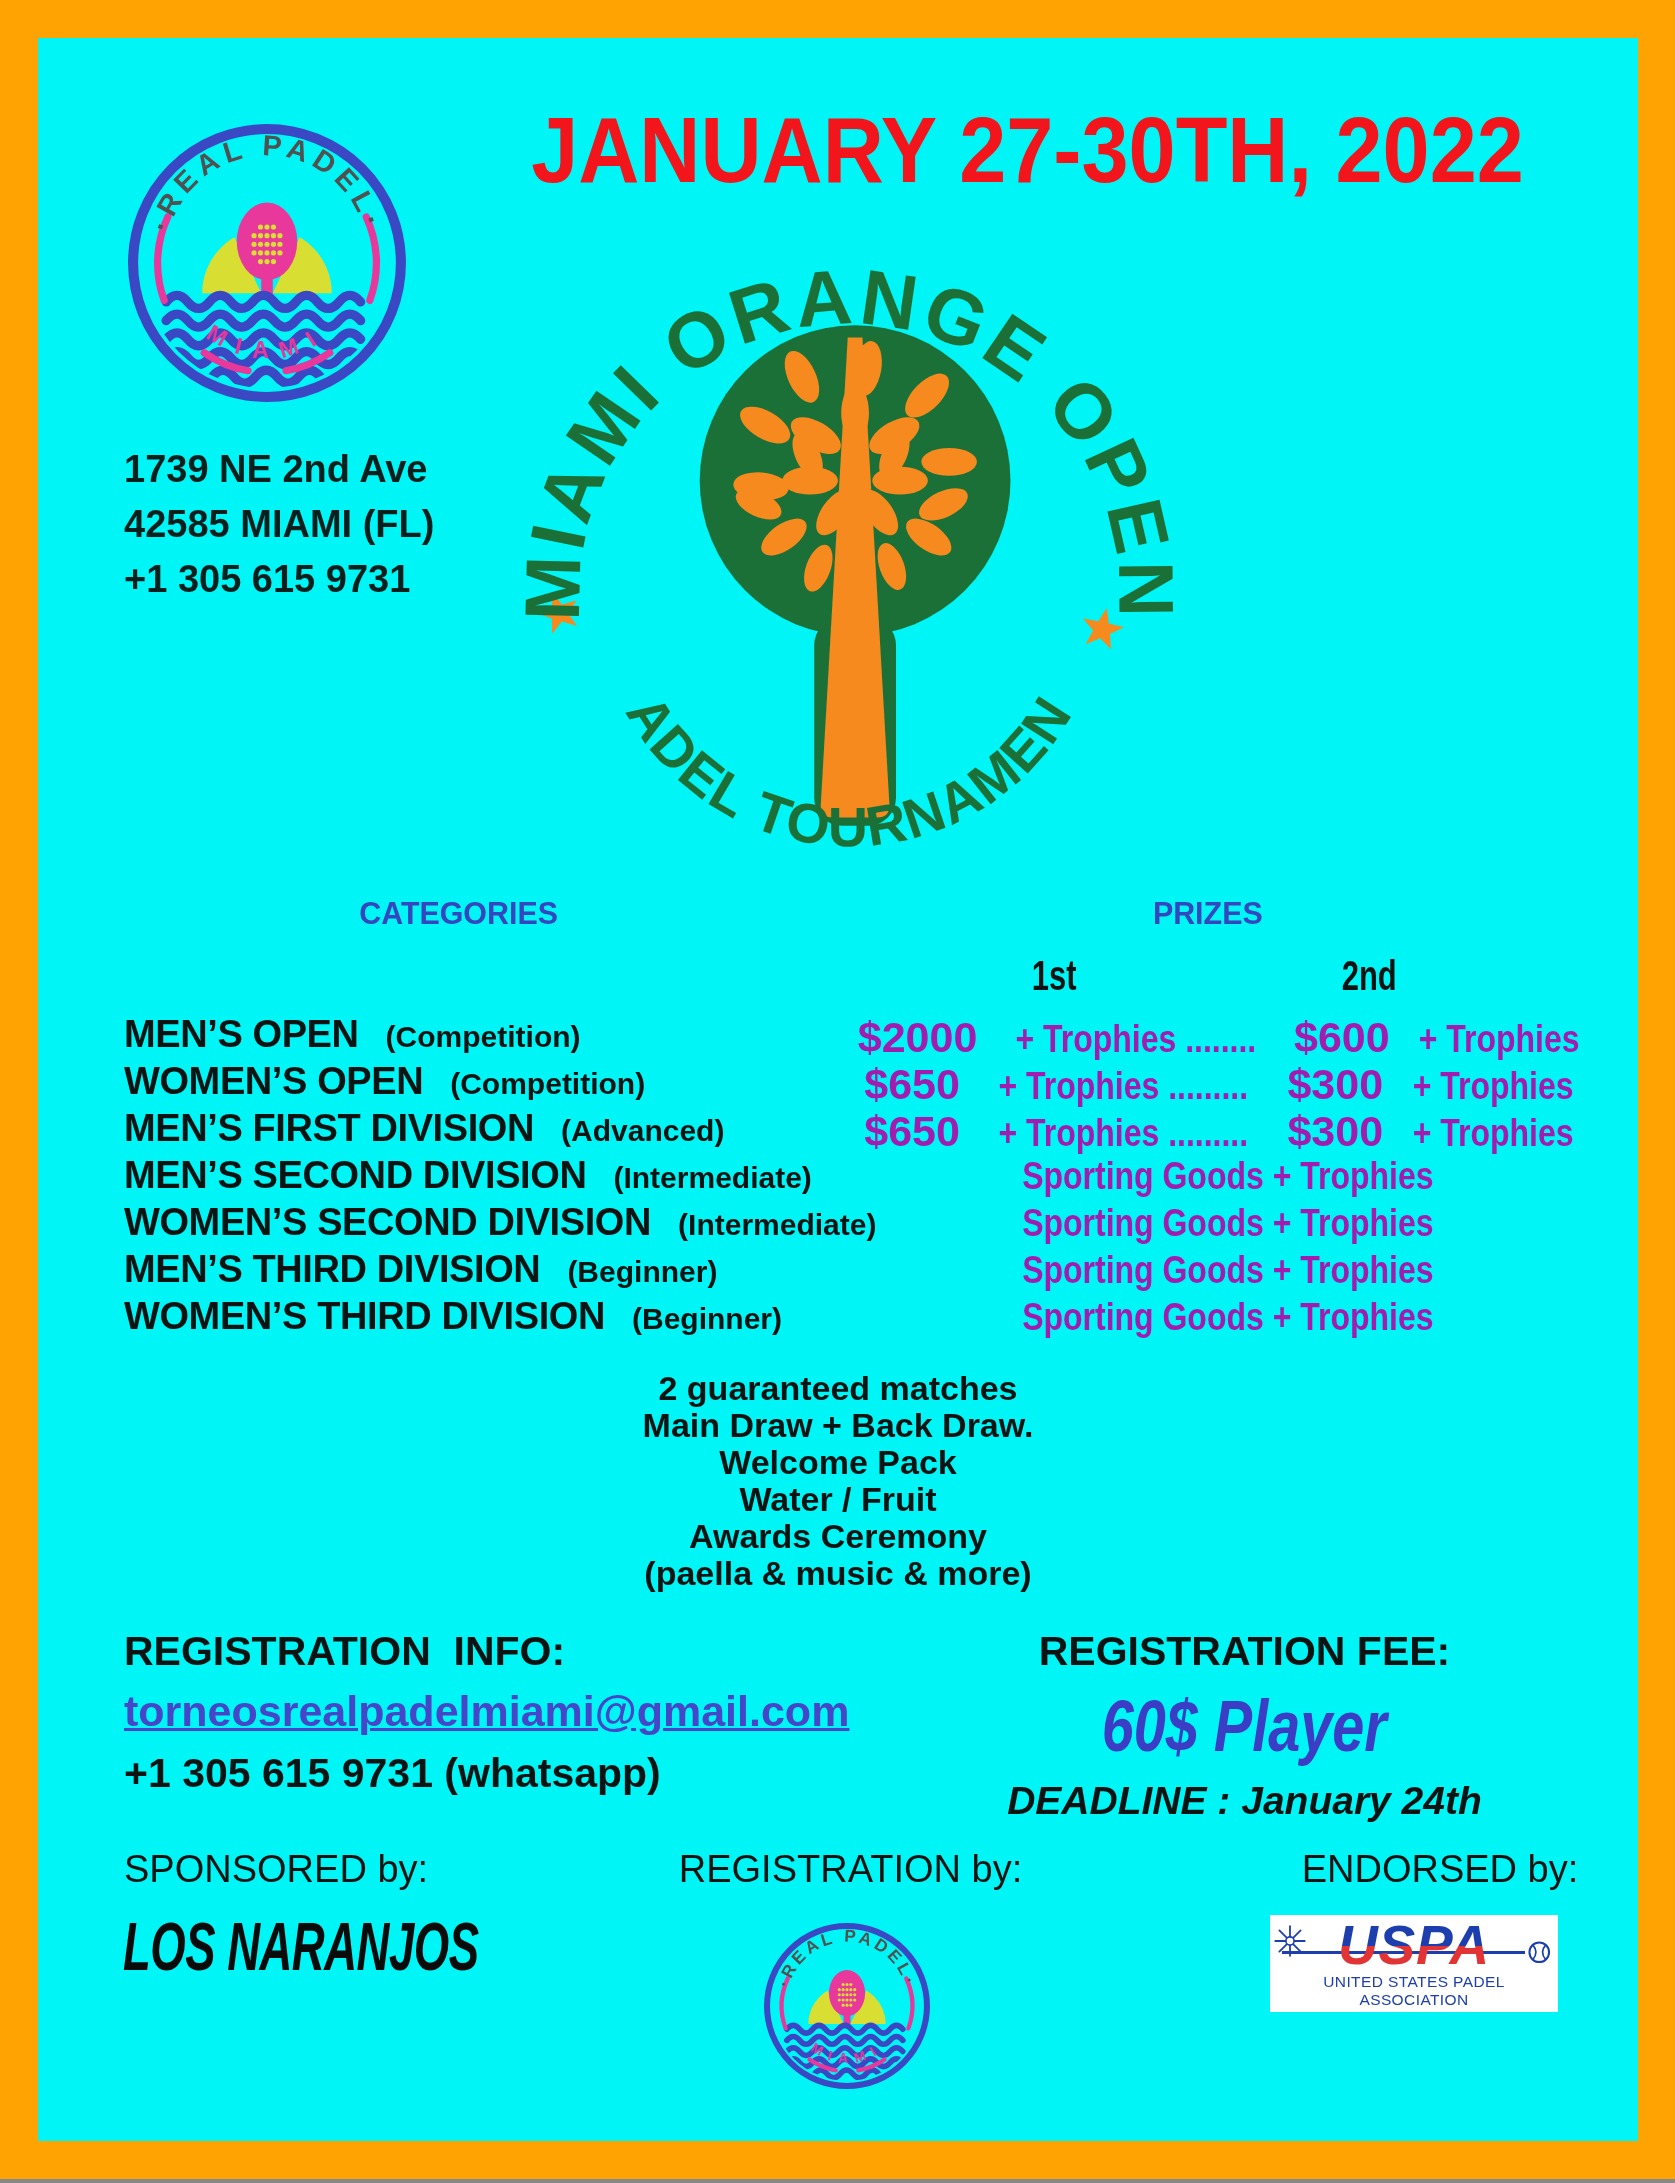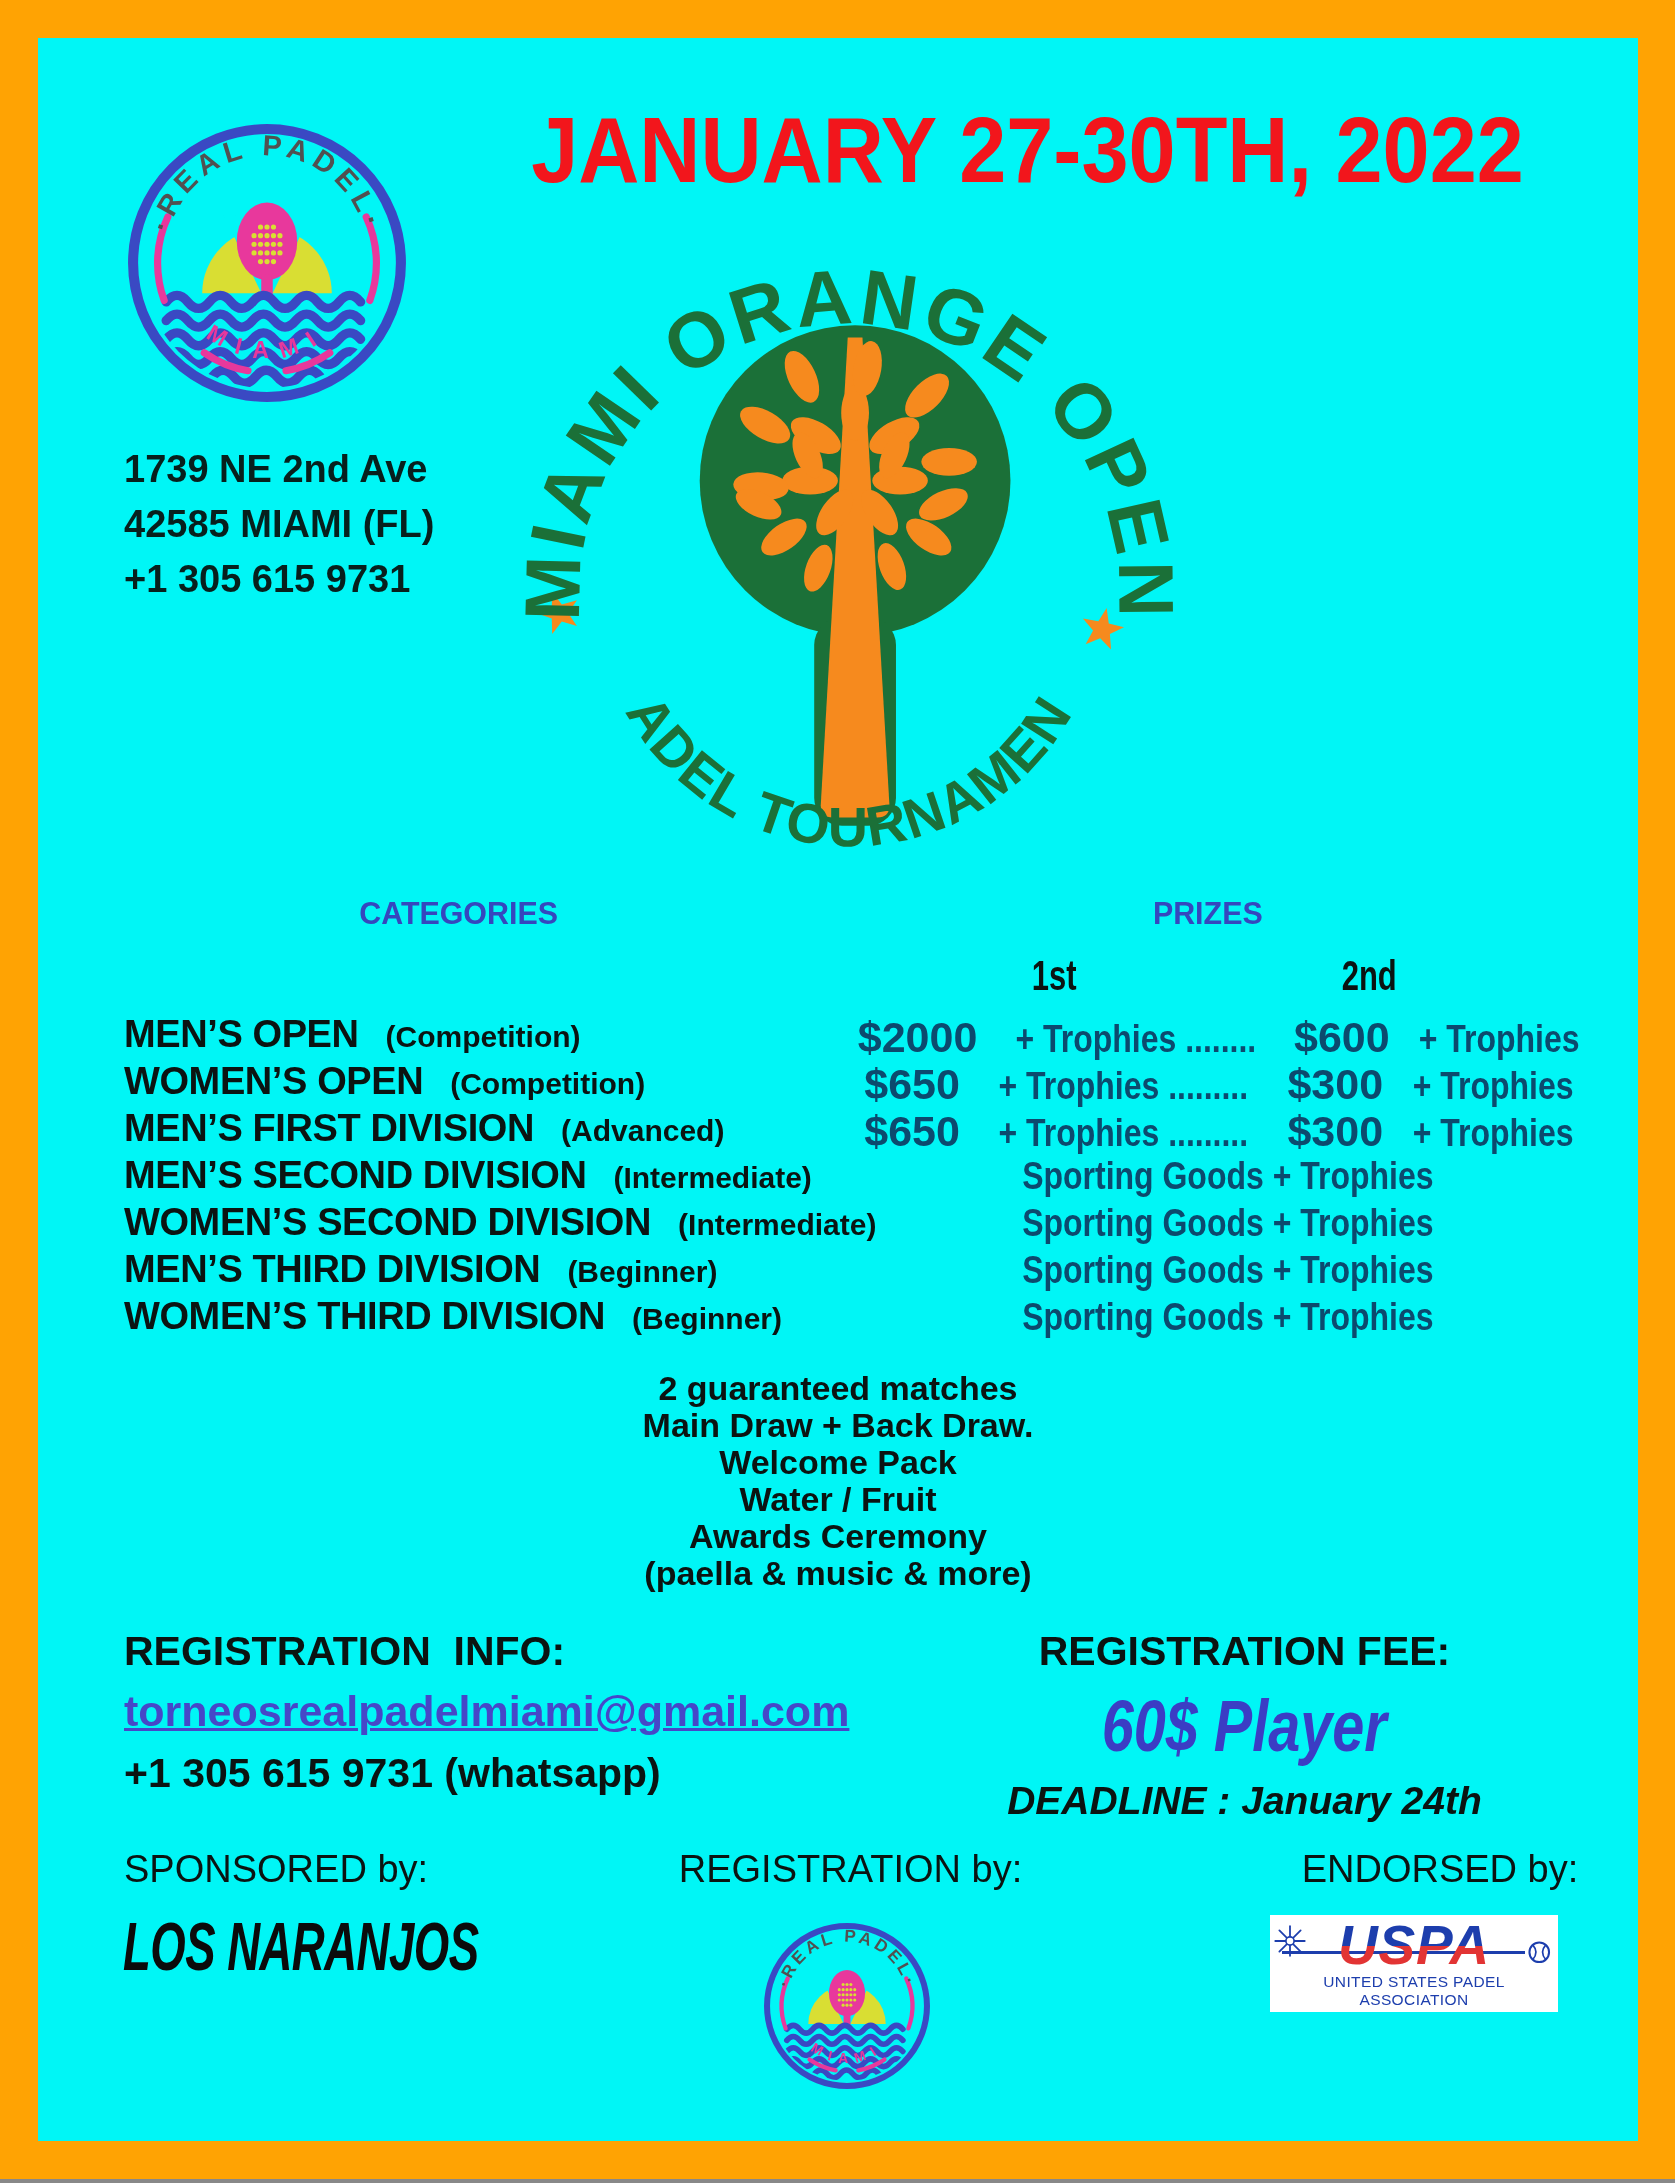--- a/index.html
+++ b/index.html
@@ -28,21 +28,21 @@
   .lbl-1st{left:985px;top:951px;width:139px;}
   .lbl-2nd{left:1300px;top:951px;width:139px;}
 
   
   .cat-list{left:124px;top:1013px;width:769px;}
   .cat-row{height:47px;display:flex;align-items:baseline;gap:27px;white-space:nowrap;}
   .cat-name{font-size:38px;font-weight:800;color:#0b1412;letter-spacing:-0.4px;}
   .cat-level{font-size:30px;font-weight:700;color:#0b1412;}
 
   
-  .prz-list{left:888px;top:1013px;width:679px;color:#0c4a6e;}
+  .prz-list{left:888px;top:1013px;width:679px;color:#a21caf;}
   .prz-row{height:47px;display:flex;justify-content:center;align-items:baseline;gap:11.5px;white-space:nowrap;}
   .amt{font-size:43px;font-weight:800;}
   .cond{font-size:39px;font-weight:600;display:inline-block;transform:scaleX(.82);}
 
   
   .perks{left:429px;top:1370px;width:818px;text-align:center;color:#0b1412;
     font-size:34px;font-weight:700;line-height:37px;}
 
   
   .reg-info{left:124px;top:1628px;color:#0b1412;}

